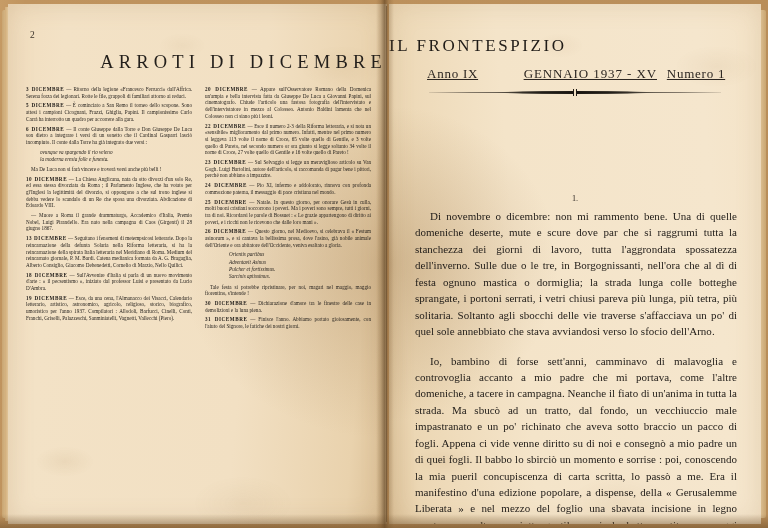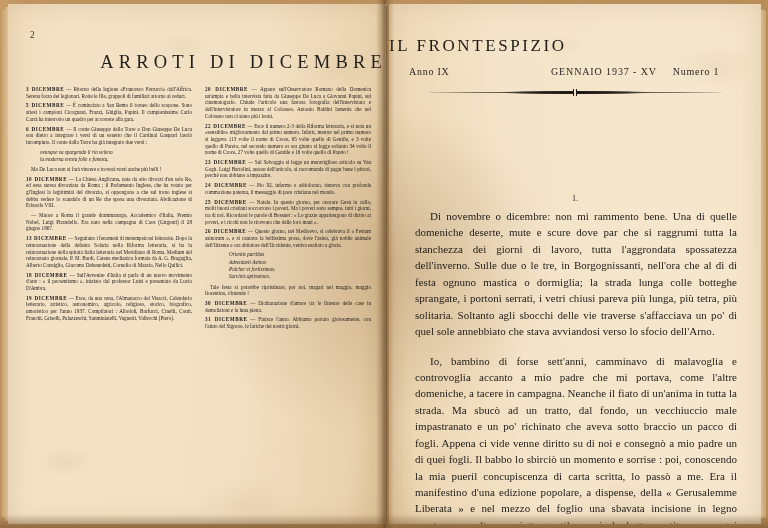--- a/index.html
+++ b/index.html
@@ -90,23 +90,23 @@
     margin:2.6px 0 3.2px 24px;font-style:italic;
     line-height:1.40;text-align:left;
   }
 
   
   .masthead{
     position:absolute;left:0;right:0;top:32px;text-align:left;
     font-size:17px;letter-spacing:2.6px;color:#1f1b17;
   }
   .issueline{
-    position:absolute;left:20px;right:26px;top:62px;
+    position:absolute;left:38px;right:26px;top:62px;
     display:flex;align-items:baseline;justify-content:space-between;
-    font-size:10px;letter-spacing:.75px;color:#2c2621;
+    font-size:13px;letter-spacing:.75px;color:#2c2621;text-decoration:underline;
   }
   .issueline .mid{flex:1;text-align:right;letter-spacing:.9px;}
   .issueline .lft{width:78px;text-align:left;}
   .issueline .rgt{width:78px;text-align:center;}
 
   .rule{
     position:absolute;left:40px;right:40px;top:85px;height:7px;
   }
   .rule .bar{
     position:absolute;left:0;right:0;top:3px;height:1px;

